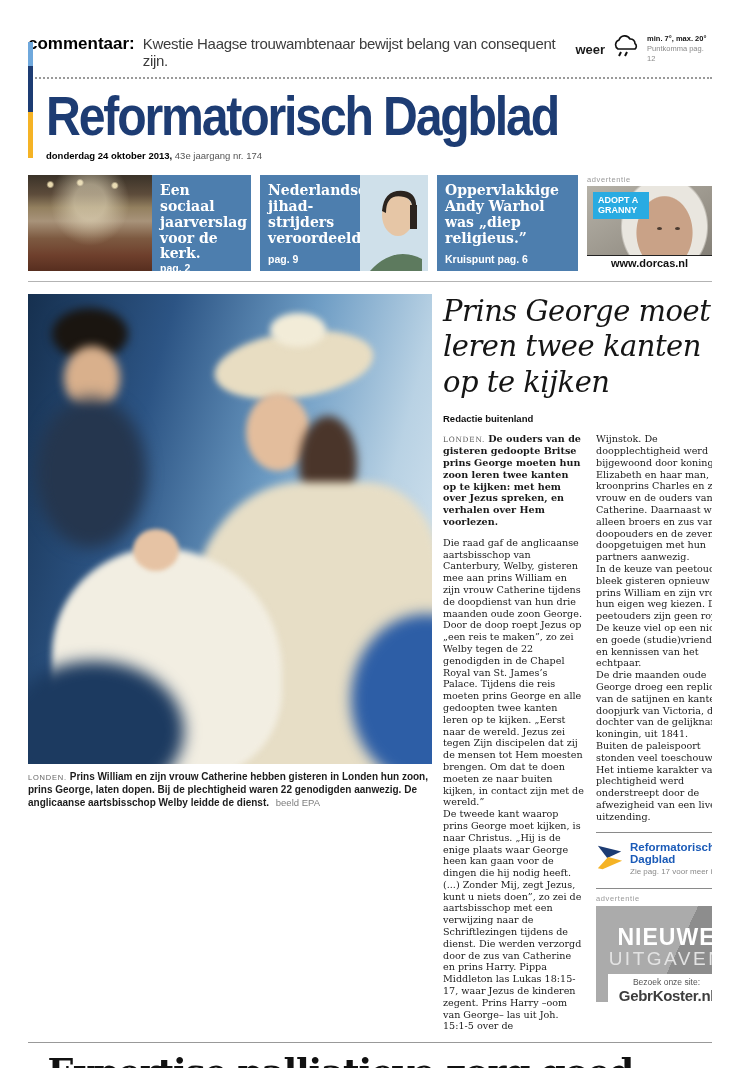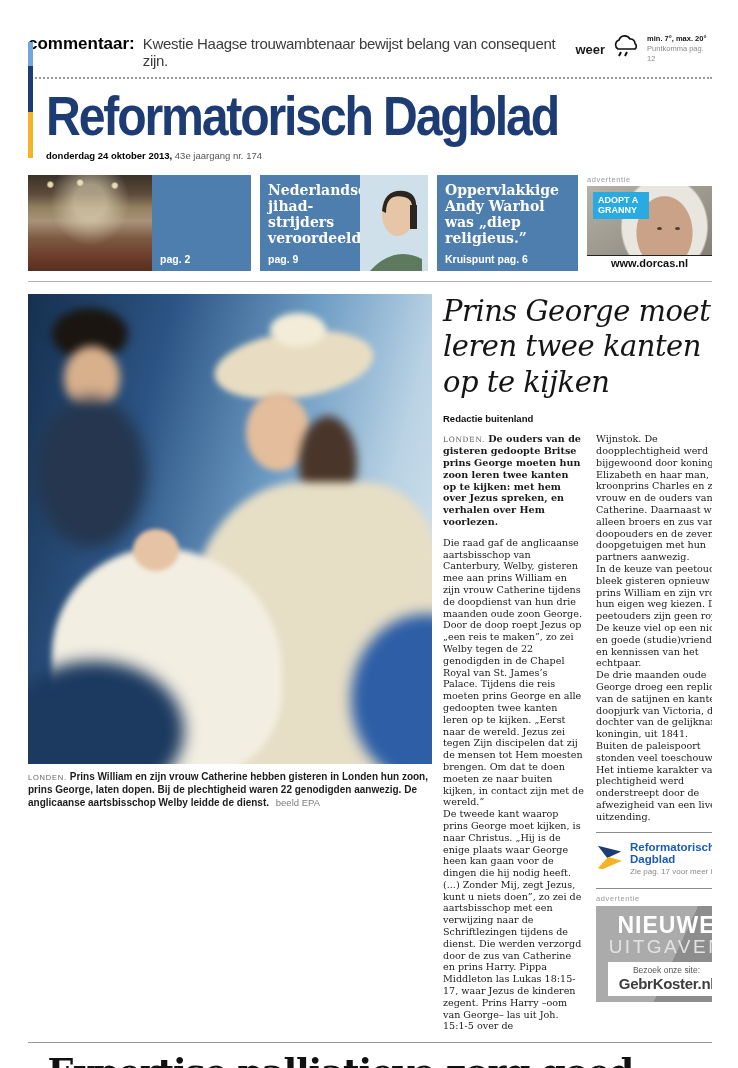--- a/index.html
+++ b/index.html
@@ -83,21 +83,21 @@
   .art-cols { display:flex; gap:12px; margin-top:9px; flex:1; overflow:hidden; }
   .acol { width:141px; flex:none; font-size:9.6px; line-height:1.23; }
   .city-tag { font-size:7.3px; letter-spacing:.8px; color:#555; }
   .intro { font-weight:bold; display:inline; }
   .body { white-space:pre-line; margin-top:9px; }
   .body.tight { margin-top:0; }
   .mini-rule { border:none; border-top:1px solid #8a8a8a; margin:9px 0 5px; }
   .rd-promo { display:flex; align-items:center; gap:6px; padding:3px 0; }
   .rd-name { font:bold 11.5px "Liberation Sans", sans-serif; color:#1b5bb8; }
   .rd-sub { font:8px "Liberation Sans", sans-serif; color:#8a8a8a; margin-top:2px; }
-  .koster { margin-top:3px; height:96px; padding-top:8px; text-align:center;
+  .koster { margin-top:3px; height:96px; padding-top:20px; text-align:center;
             background:linear-gradient(115deg,#ababab 0 55%, #8d8d8d 55% 100%); cursor:pointer; }
   .k1 { font:bold 23px/1 "Liberation Sans", sans-serif; color:#fff; letter-spacing:1px; }
   .k2 { font:19px/1.05 "Liberation Sans", sans-serif; color:#e3e3e3; letter-spacing:2.5px; }
   .k-inner { background:#fff; margin:5px 12px 0; padding:3px 2px 4px; }
   .k3 { font:8.5px "Liberation Sans", sans-serif; color:#555; }
   .k-url { font:bold 15px "Liberation Sans", sans-serif; color:#3d3d3d; letter-spacing:-0.3px; }
 
   
   .bottom { margin-top:10px; border-top:1px solid #999; padding-top:7px; }
   .b-headline { font-family:"DejaVu Serif", serif; font-weight:bold; font-size:36px;
@@ -134,20 +134,21 @@
   <div class="dateline">
     <div class="dl-left">
       <span class="b">donderdag 24 oktober 2013,</span><span class="r"> 43e jaargang nr. 174</span>
     </div>
   </div>
 
   <div class="teasers">
     <div class="teaser">
       <div class="t1-photo"></div>
       <div class="t-box t1-box">
+        <div class="t-title">Een sociaal jaarverslag voor de kerk.</div>
         <div class="t-page">pag. 2</div>
       </div>
     </div>
     <div class="teaser">
       <div class="t-box t2-box">
         <div class="t-title">Nederlandse jihad-strijders veroordeeld</div>
         <div class="t-page">pag. 9</div>
       </div>
       <div class="t2-sketch">
         <svg width="68" height="96" viewBox="0 0 68 96">

